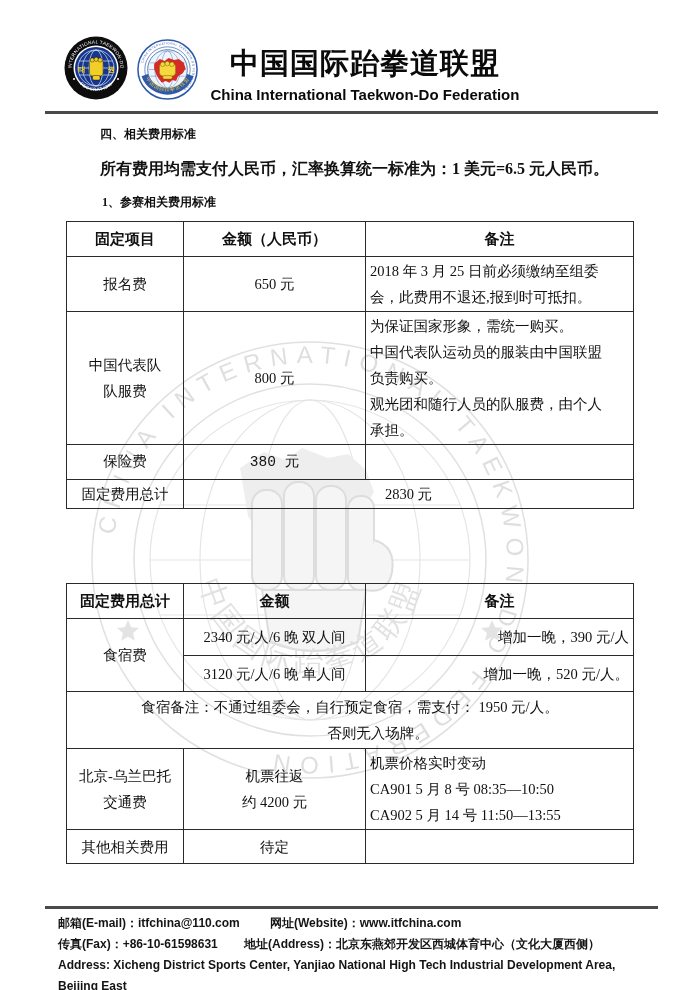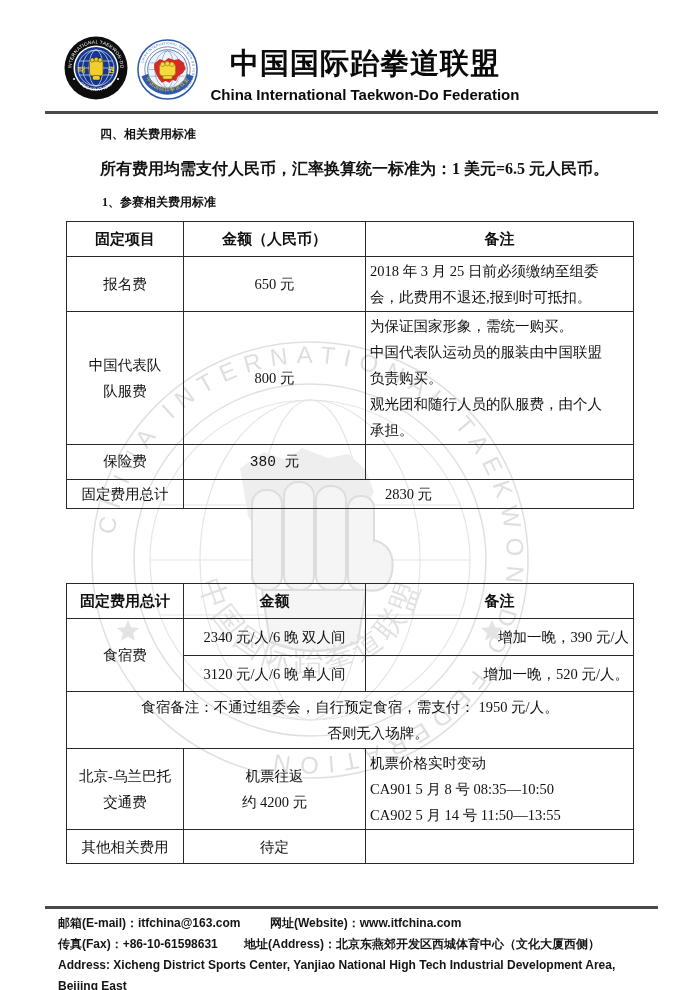--- a/index.html
+++ b/index.html
@@ -248,21 +248,21 @@
     <td class="amount">待定</td>
     <td class="remark"></td>
   </tr>
   </tbody>
 </table>
 
 <div class="rule" style="top:906px;"></div>
 
 <div class="footer">
   <div class="f-line">
-    <span class="f-mail">邮箱(E-mail)：itfchina@163.com</span>
+    <span class="f-mail">邮箱(E-mail)：itfchina@110.com</span>
     <span>网址(Website)：www.itfchina.com</span>
   </div>
   <div class="f-line">
     <span class="f-fax">传真(Fax)：+86-10-61598631</span>
     <span>地址(Address)：北京东燕郊开发区西城体育中心（文化大厦西侧）</span>
   </div>
   <div class="f-addr-en">Address: Xicheng District Sports Center, Yanjiao National High Tech Industrial Development Area, Beijing East</div>
 </div>
 
 </body></html>

